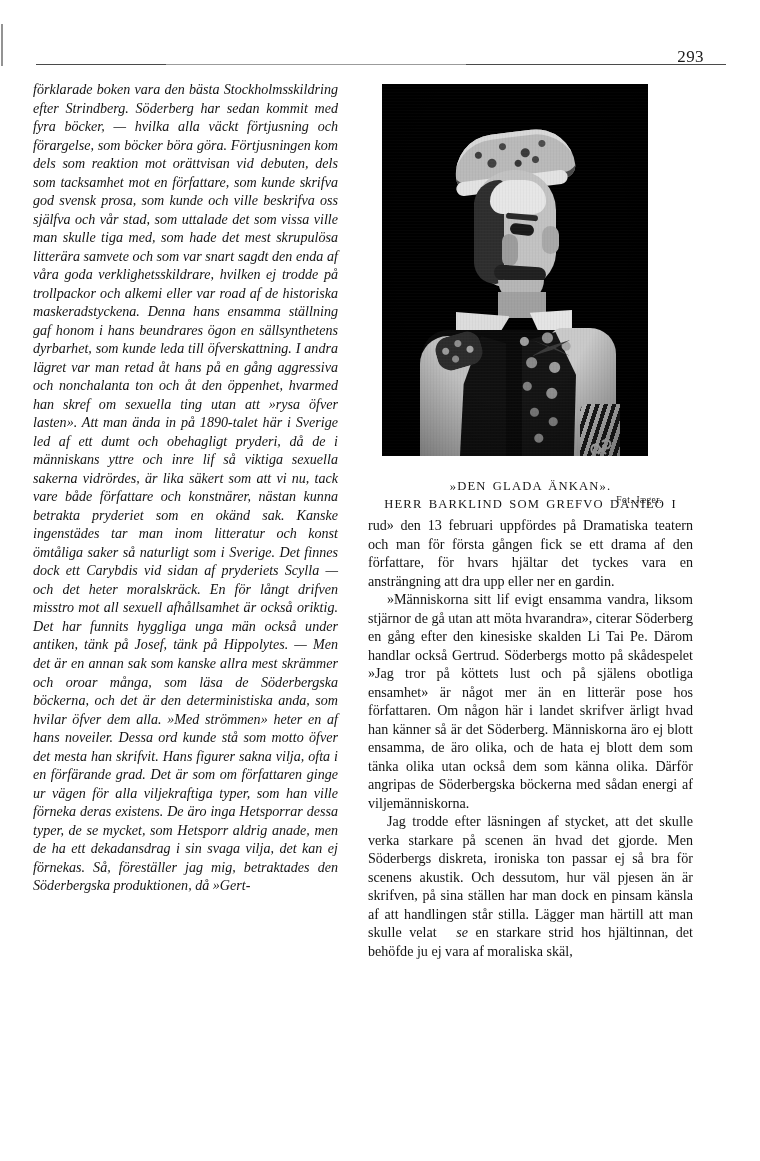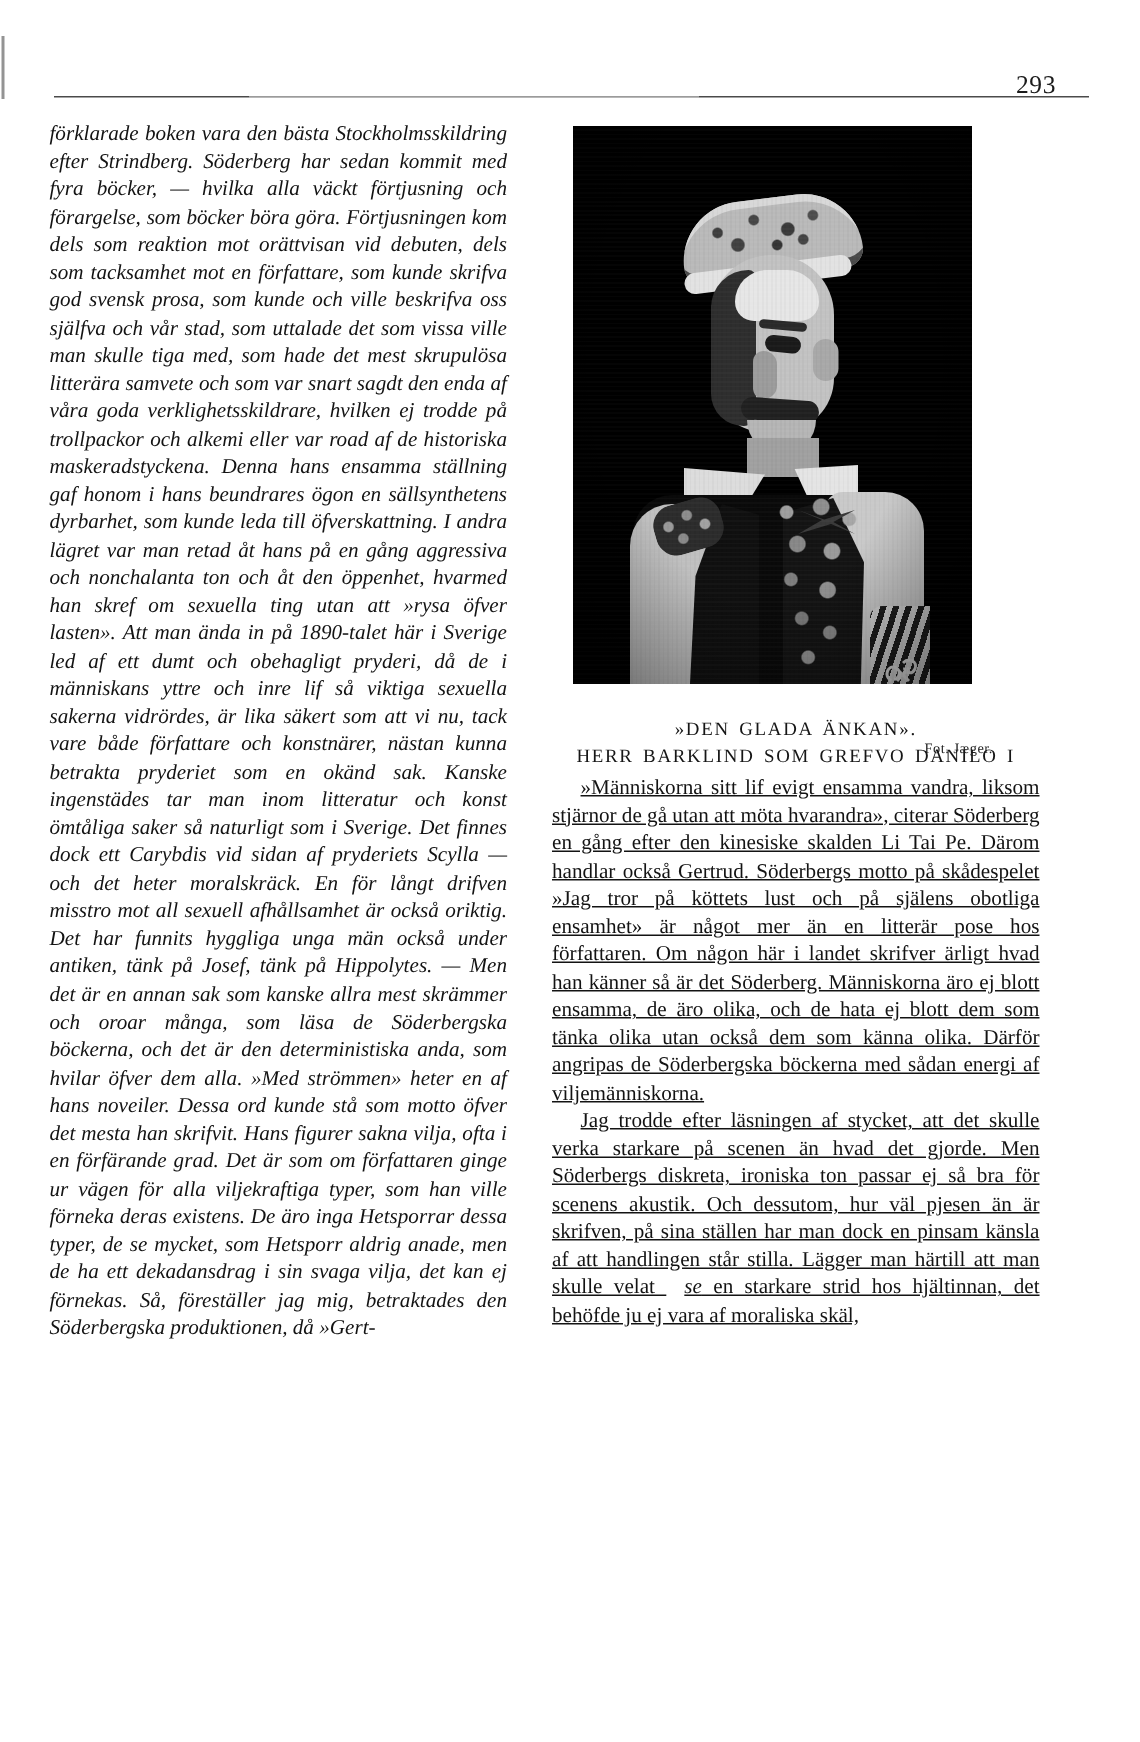--- a/index.html
+++ b/index.html
@@ -90,21 +90,20 @@
     color: #131313;
     -webkit-hyphens: none;
     hyphens: none;
   }
   .col p {
     margin: 0;
     text-indent: 0;
   }
   .col p.ind {
     text-indent: 1.35em;
-    text-decoration: underline;
   }
 
   #col-left {
     left: 33px;
     top: 80px;
     width: 305px;
     font-style: italic;
   }
   #col-right-top {
     left: 368px;
@@ -374,17 +373,18 @@
 
     <div class="photo-credit">Fot. Jæger.</div>
 
     <div class="caption">
       <div>»DEN GLADA ÄNKAN».</div>
       <div>HERR BARKLIND SOM GREFVO DANILO I</div>
     </div>
   </div>
 
   <div class="col" id="col-right-top">
+    <p>rud» den 13 februari uppfördes på Drama­tiska teatern och man för första gången fick se ett drama af den författare, för hvars hjältar det tyckes vara en ansträng­ning att dra upp eller ner en gardin.</p>
     <p class="ind">»Människorna sitt lif evigt ensamma vandra, liksom stjärnor de gå utan att möta hvarandra», citerar Söderberg en gång efter den kinesiske skalden Li Tai Pe. Därom handlar också Gertrud. Söderbergs motto på skådespelet »Jag tror på köttets lust och på själens obotliga ensamhet» är något mer än en litterär pose hos författaren. Om någon här i landet skrifver ärligt hvad han känner så är det Söderberg. Människorna äro ej blott ensamma, de äro olika, och de hata ej blott dem som tänka olika utan också dem som känna olika. Därför an­gripas de Söderbergska böckerna med så­dan energi af viljemänniskorna.</p>
     <p class="ind"><span>Jag trodde efter läsningen af stycket, att det skulle verka starkare på scenen än hvad det gjorde. Men Söderbergs diskreta, ironiska ton passar ej så bra för scenens akustik. Och dessutom, hur väl pjesen än är skrifven, på sina ställen har man dock en pinsam känsla af att handlingen står stilla. Lägger man härtill att man skulle velat </span><em class="it">se</em><span> en starkare strid hos hjältinnan, det behöfde ju ej vara af moraliska skäl,</span></p>
   </div>
 
 </div>
 
 </body></html>

